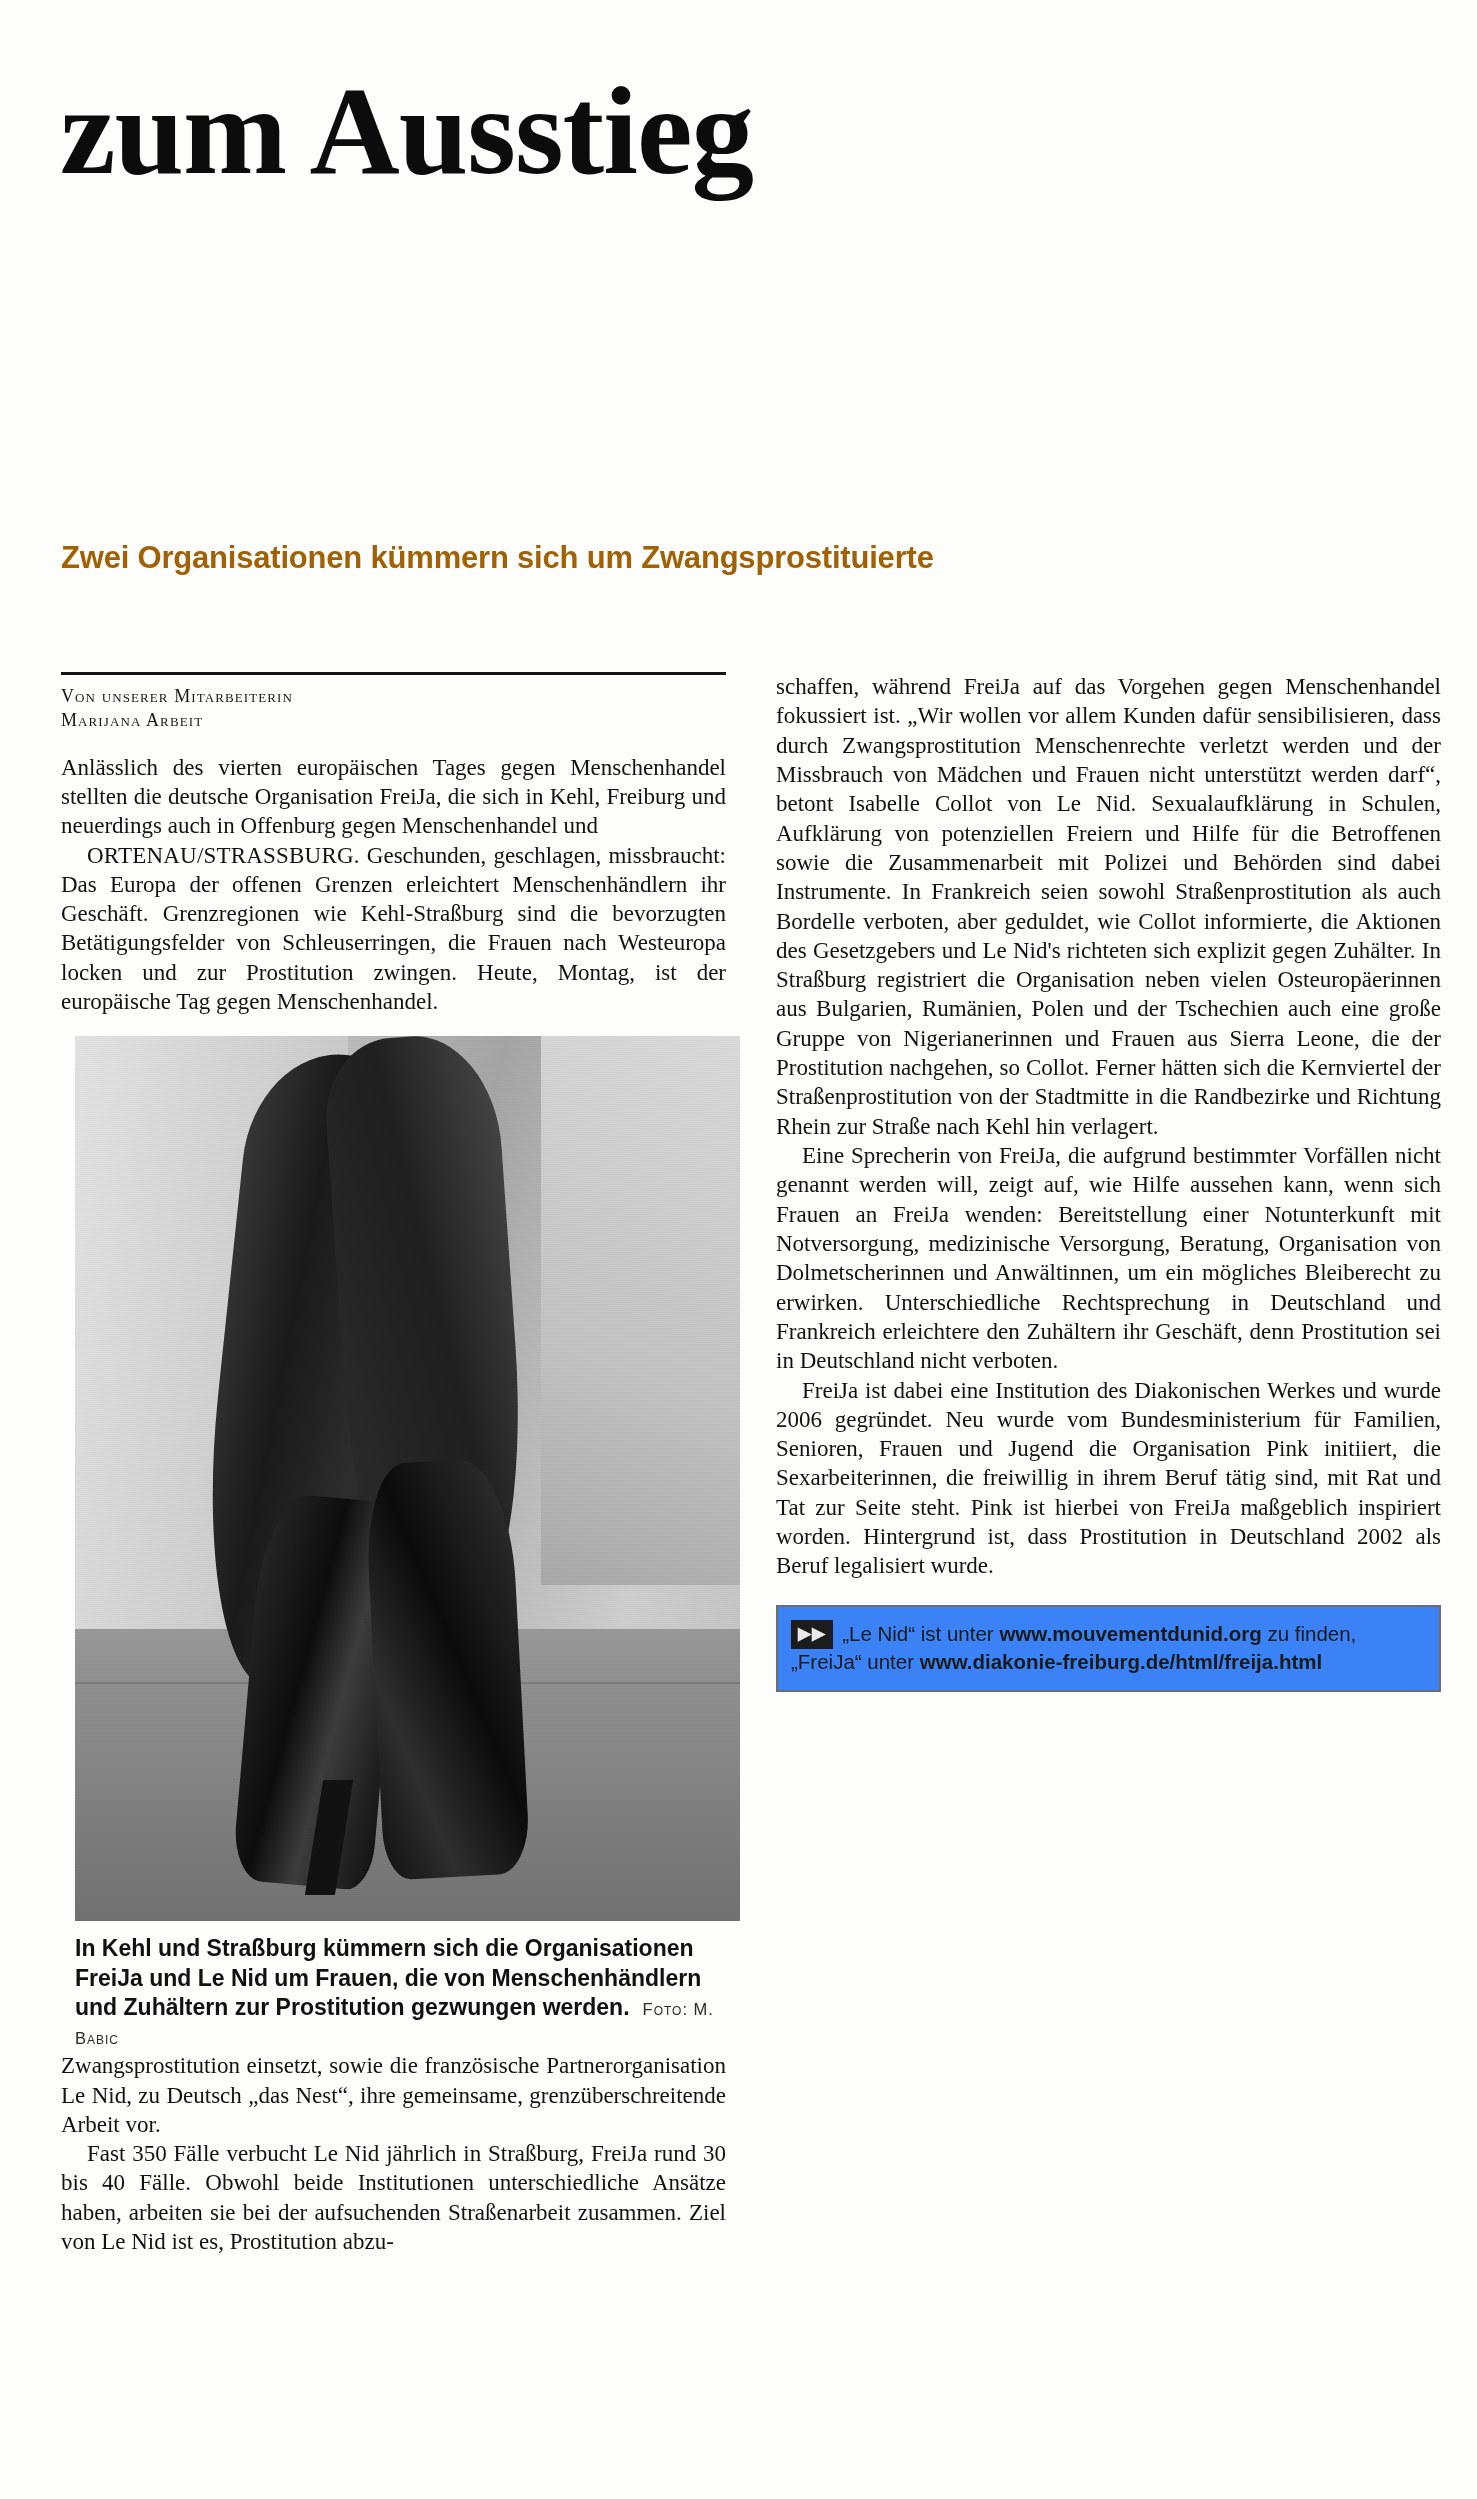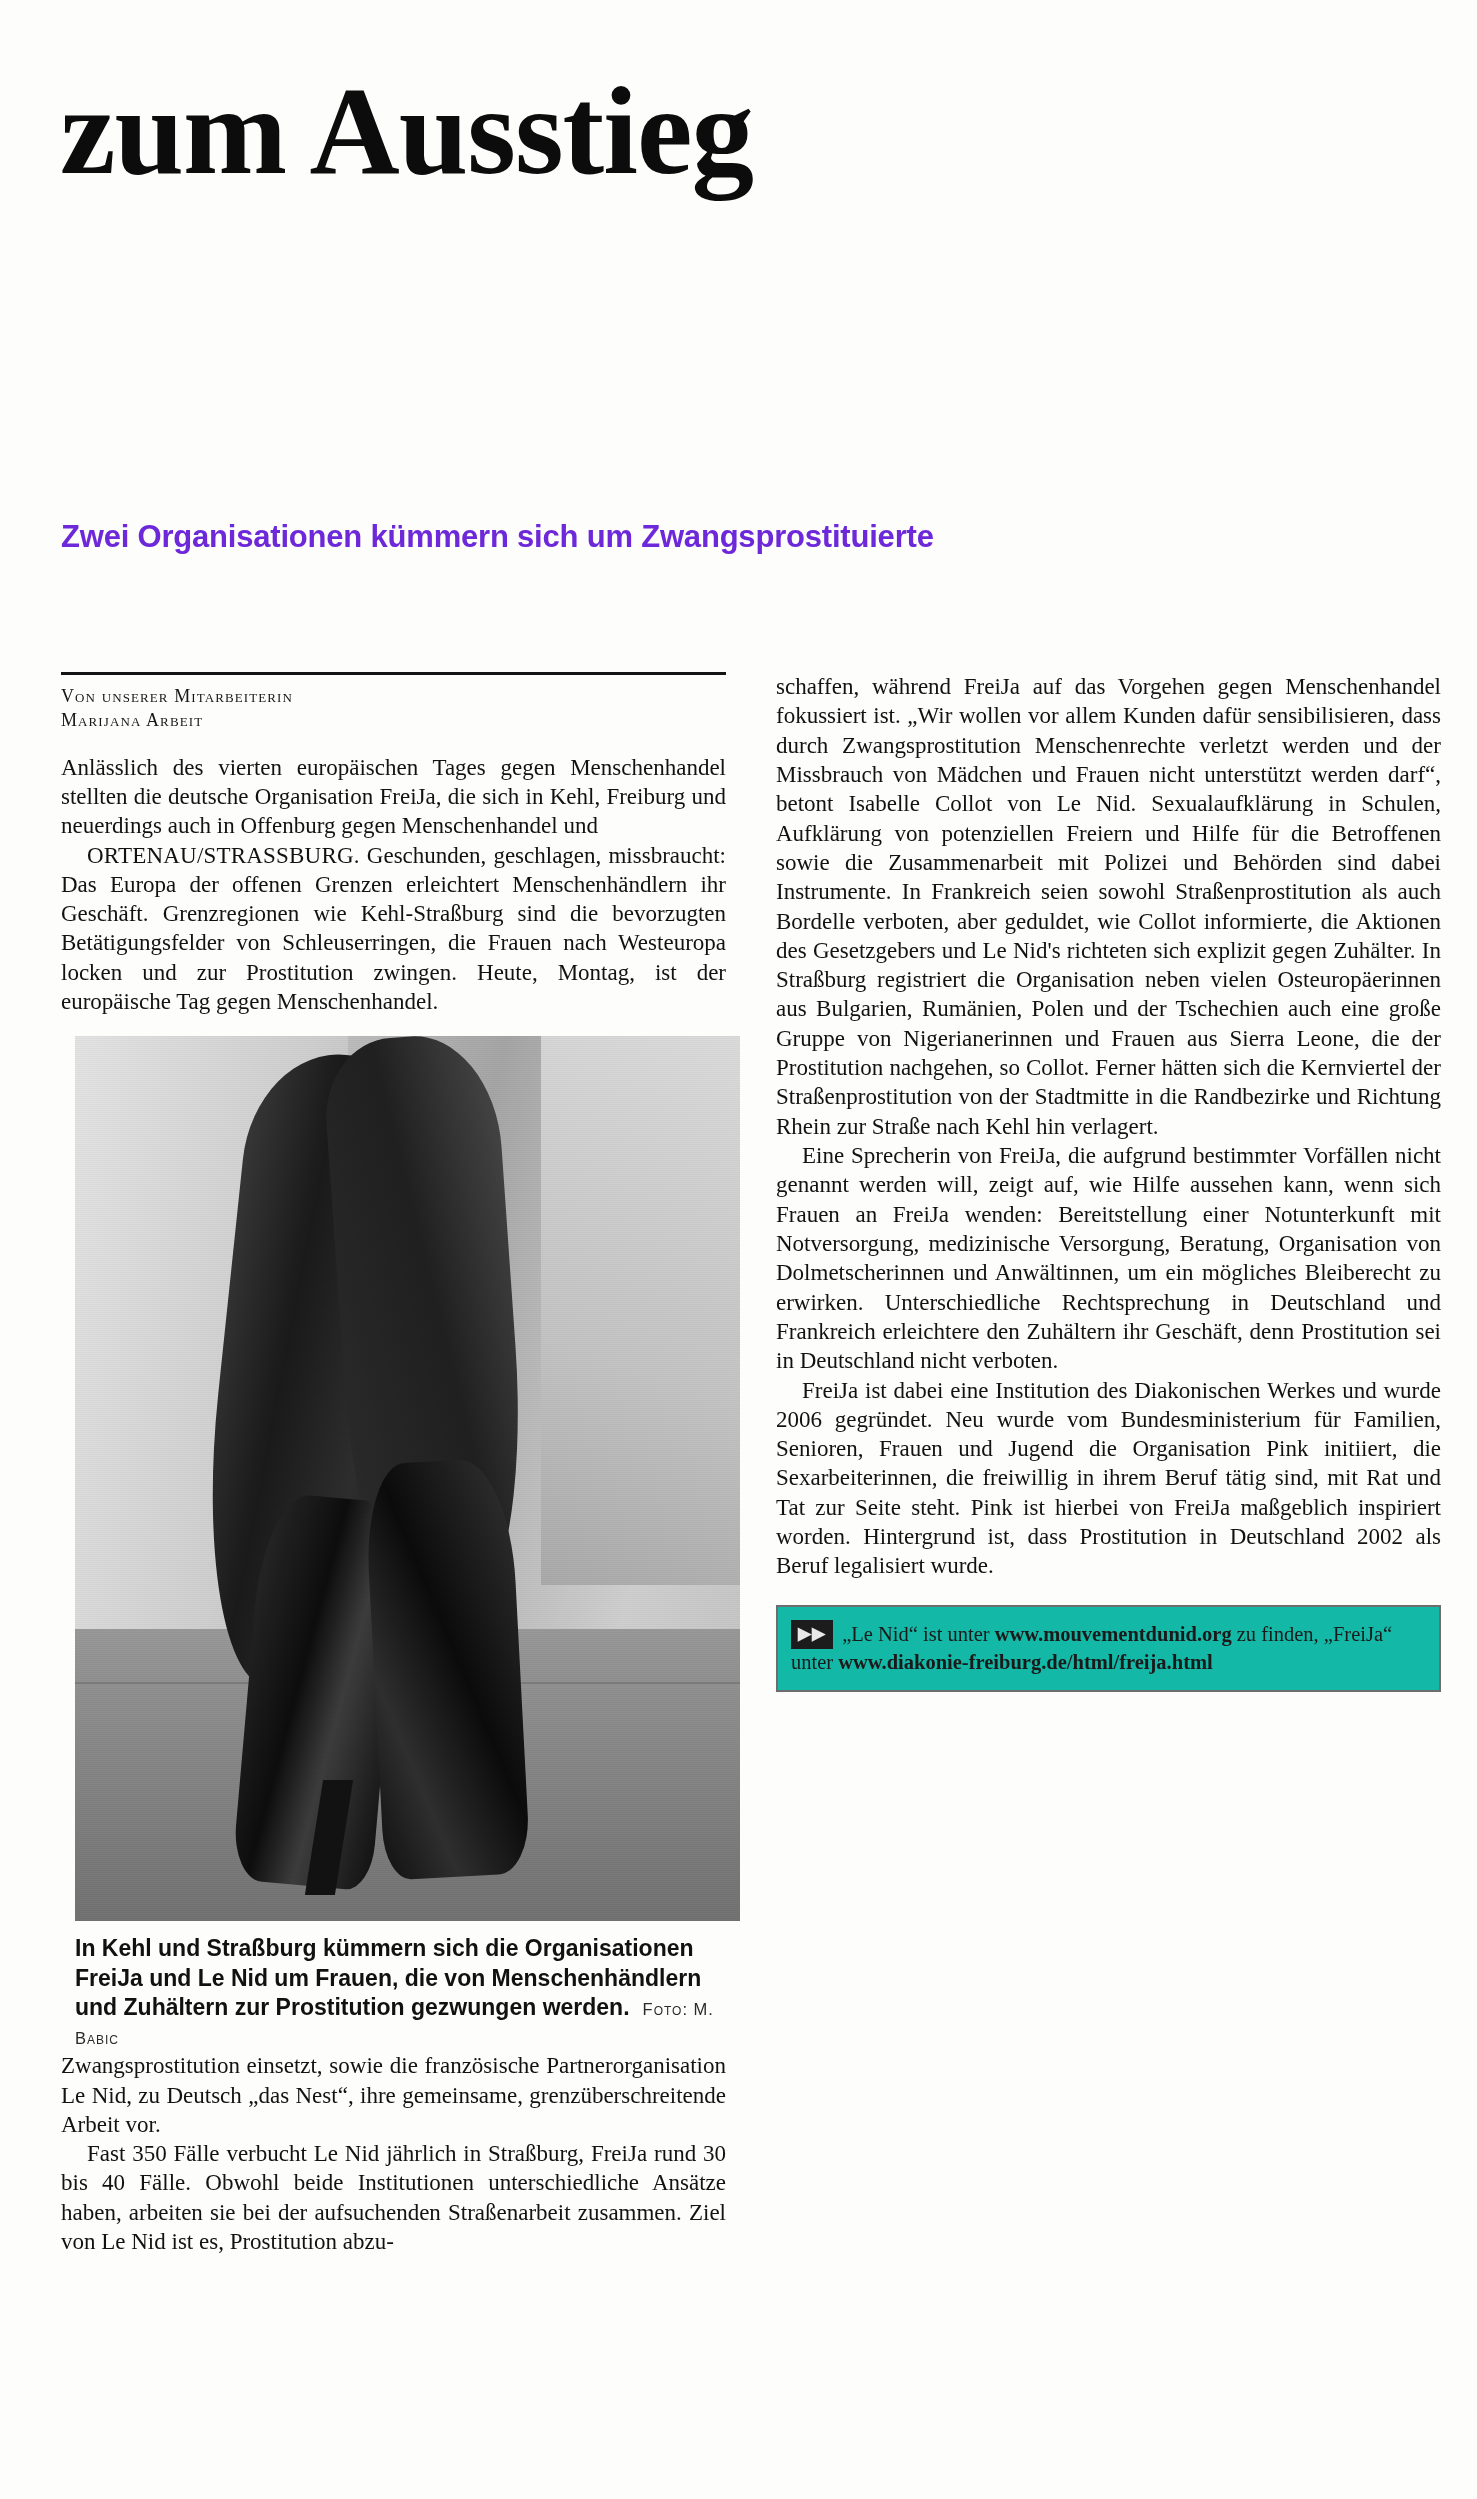--- a/index.html
+++ b/index.html
@@ -36,27 +36,27 @@
     line-height: 0.98;
     letter-spacing: -1px;
     color: #0c0c0c;
     margin: 0;
     text-rendering: optimizeLegibility;
   }
   .headline .l2 { display: block; }
   .subhead {
     position: absolute;
     left: 61px;
-    top: 519px;
+    top: 540px;
     width: 1350px;
     font-family: "Liberation Sans", sans-serif;
     font-weight: bold;
     font-size: 31px;
     letter-spacing: -0.2px;
-    color: #6d28d9;
+    color: #a16207;
   }
   
   .col {
     position: absolute;
     top: 672px;
     width: 665px;
     font-size: 23px;
     line-height: 1.275;
     text-align: justify;
     color: #121212;
@@ -189,25 +189,25 @@
     margin-left: 13px;
     color: #2a2a2a;
   }
   .after-photo { margin-top: 21px; }
 
   
   .infobox {
     position: relative;
     margin-top: 24px;
     width: 665px;
-    background: #14b8a6;
+    background: #3b82f6;
     border: 2px solid #6d6d6d;
     box-sizing: border-box;
     padding: 13px 13px 15px 13px;
-    font-family: Liberation Serif, serif;
+    font-family: Liberation Sans, sans-serif;
     font-size: 20.5px;
     line-height: 1.3;
     color: #1a1a1a;
     text-align: left;
   }
   .arrow-mark {
     display: inline-block;
     background: #1c1c1c;
     color: #e9e9e9;
     font-size: 17px;

